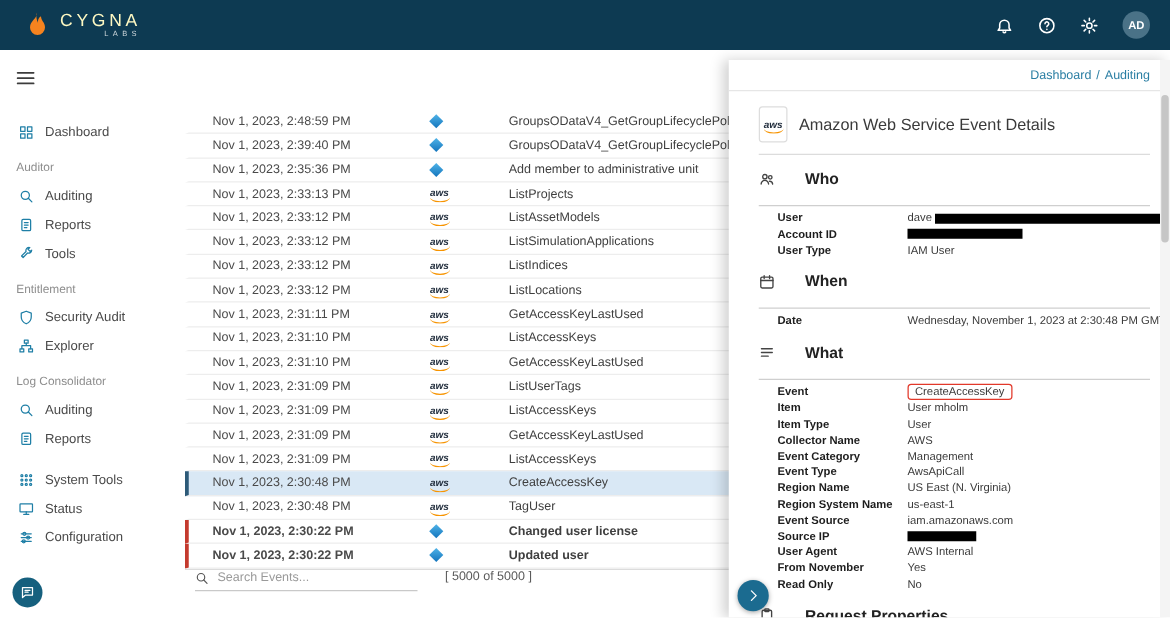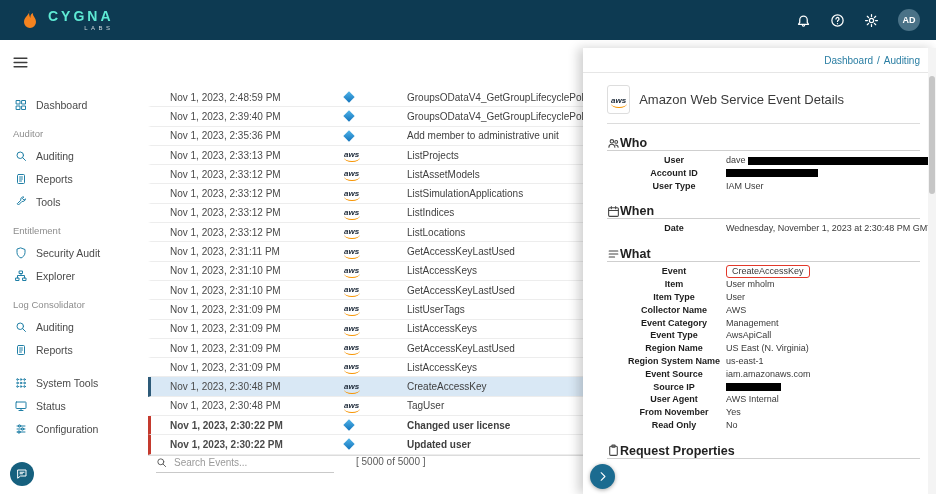--- a/index.html
+++ b/index.html
@@ -7,21 +7,21 @@
   *{box-sizing:border-box;}
   .ico{display:inline-block;}
   .ico svg{width:100%;height:100%;display:block;}
 
   
   .topbar{position:absolute;top:0;left:0;right:0;height:40px;background:#0d3a52;
     display:flex;align-items:center;padding:0 16px;z-index:30;}
   .brand{display:flex;align-items:center;gap:8px;cursor:pointer;}
   .brand-flame{width:24px;height:24px;}
   .brand-text{display:flex;flex-direction:column;line-height:1;}
-  .brand-main{color:#5eead4;font-weight:bold;font-size:14px;letter-spacing:3px;}
+  .brand-main{color:#fef9c3;font-weight:normal;font-size:14px;letter-spacing:3px;}
   .brand-sub{color:#cfd8dd;font-size:6px;letter-spacing:3.5px;align-self:flex-end;margin-top:2px;}
   .topbar-spacer{flex:1;}
   .topbar-icons{display:flex;align-items:center;}
   .topbar-icon{width:15px;height:15px;color:#fff;margin-left:19px;cursor:pointer;}
   .avatar{width:22px;height:22px;border-radius:50%;background:#4a7287;color:#fff;
     font-size:9px;font-weight:bold;display:flex;align-items:center;justify-content:center;
     margin-left:19px;cursor:pointer;}
 
   
   .sidebar{position:absolute;top:40px;left:0;bottom:0;width:148px;background:#fff;z-index:5;}
@@ -68,24 +68,24 @@
   .breadcrumb-bar{height:25px;display:flex;align-items:center;justify-content:flex-end;
     padding-right:16px;border-bottom:1px solid #e6e6e6;font-size:10px;}
   .crumb{color:#2a7ea3;cursor:pointer;}
   .crumb-sep{color:#2a7ea3;margin:0 4px;}
   .panel-body{padding:10px 16px 0 24px;}
   .panel-title-row{display:flex;align-items:center;gap:9px;padding:2px 0 9px 0;
     border-bottom:1px solid #dcdcdc;}
   .aws-box{border:1px solid #ddd;border-radius:3px;padding:3px 3px 6px 3px;background:#fff;}
   .panel-title{font-size:13px;color:#3a3a3a;}
   .detail-section{margin-top:12px;}
-  .section-header{display:flex;align-items:center;gap:0;font-size:12.5px;font-weight:bold;
-    color:#222;padding-bottom:0;border-bottom:1px solid #cfcfcf;}
+  .section-header{display:flex;align-items:center;gap:24px;font-size:12.5px;font-weight:bold;
+    color:#222;padding-bottom:14px;border-bottom:1px solid #cfcfcf;}
   .section-icon{width:13px;height:13px;color:#444;}
-  .detail-rows{padding-top:3px;text-align:center;}
+  .detail-rows{padding-top:3px;}
   .detail-row{display:flex;padding-left:15px;line-height:12.8px;font-size:9px;}
   .detail-label{flex:0 0 104px;font-weight:bold;color:#1d1d1d;white-space:nowrap;}
   .detail-value{color:#3a3a3a;white-space:nowrap;}
   .value-highlight{border:1.6px solid #e2382a;border-radius:3px;padding:0 5px;
     display:inline-block;line-height:11px;}
   .redacted{display:inline-block;height:8px;background:#000;vertical-align:middle;}
   .redacted-lg{width:185px;}
   .redacted-md{width:92px;}
   .redacted-sm{width:55px;}
   .panel-scrollbar{position:absolute;top:0;right:0;bottom:0;width:8px;background:#f4f4f4;cursor:pointer;}

